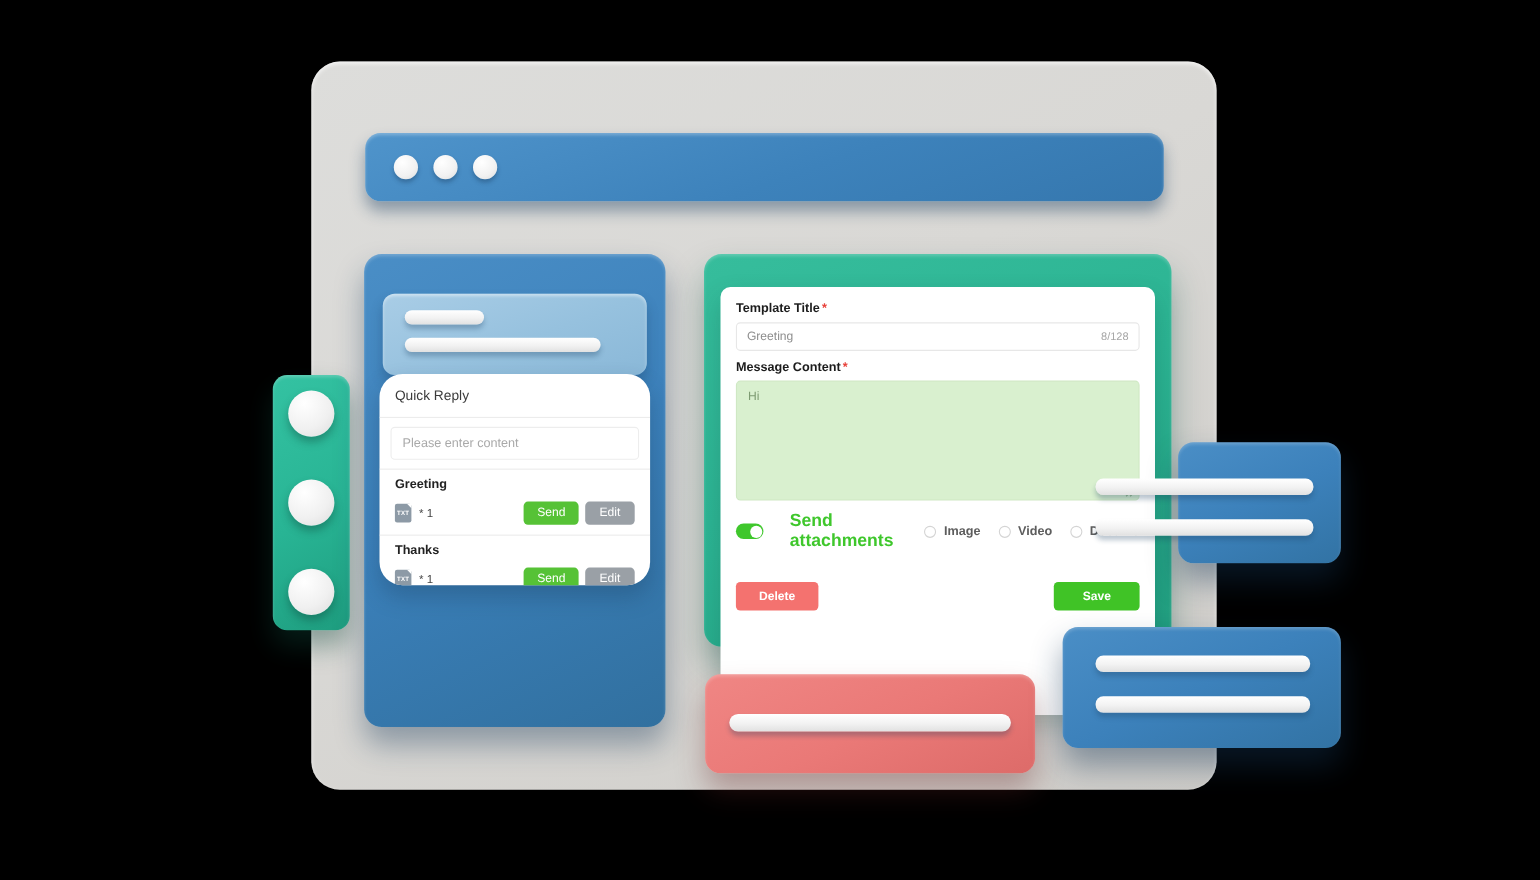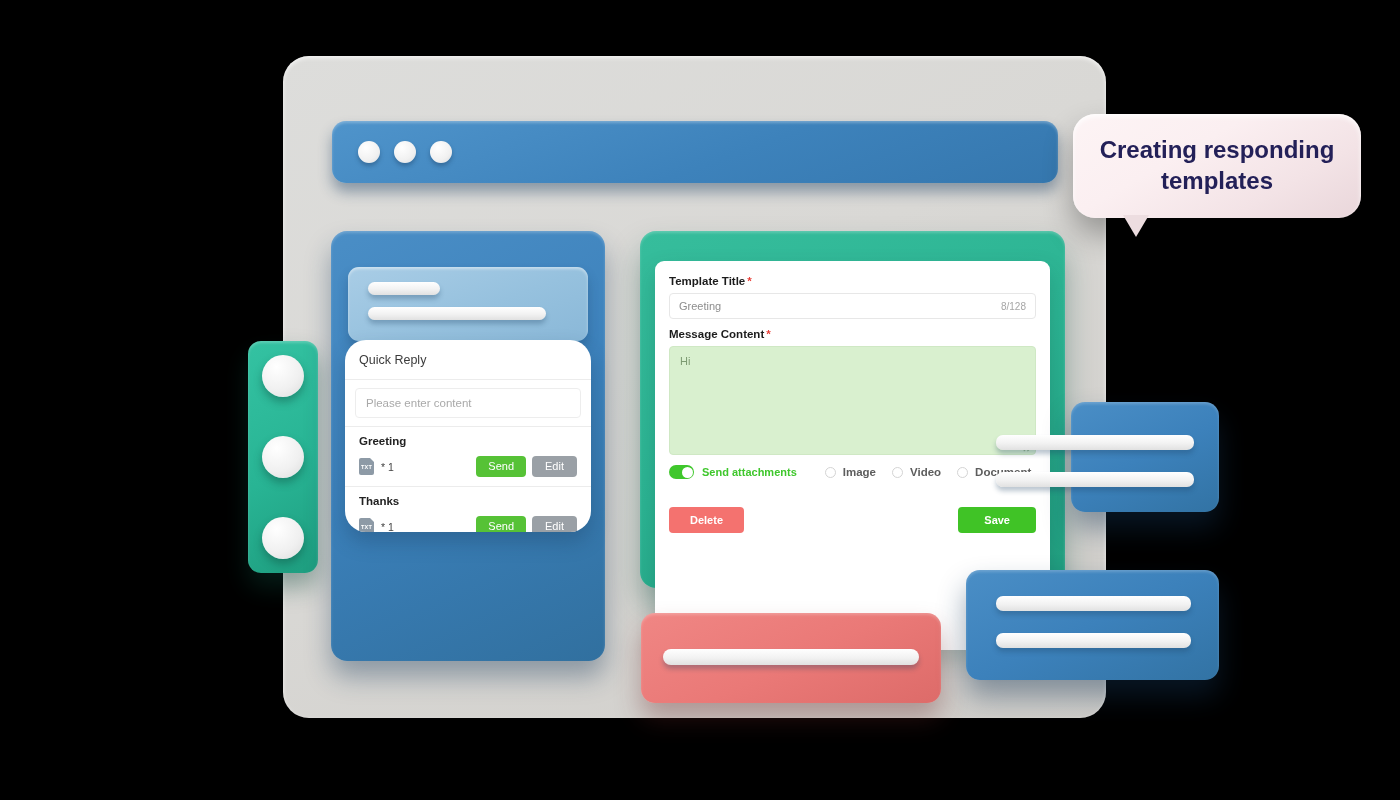--- a/index.html
+++ b/index.html
@@ -244,24 +244,24 @@
   }
   .toggle::after {
     content: "";
     position: absolute;
     right: 1.5px; top: 1.5px;
     width: 11px; height: 11px;
     background: #ffffff;
     border-radius: 50%;
   }
   .attach-label {
-    font-size: 11px;
+    font-size: 16px;
     font-weight: bold;
     color: #3fc72c;
-    margin-left: 8px;
+    margin-left: 24px;
   }
   .radio-group { display: flex; align-items: center; margin-left: 28px; gap: 16px; font-weight: bold; }
   .radio-opt { display: flex; align-items: center; gap: 7px; }
   .radio-circle {
     width: 11px; height: 11px;
     border: 1px solid #d4d4d4;
     border-radius: 50%;
     background: #ffffff;
   }
   .radio-text { font-size: 11.5px; color: #5d5d5d; }
@@ -492,18 +492,15 @@
   <div class="side-card" style="left:1071px; top:402px; width:148px; height:110px;">
     <div class="bar-pill" style="left:-75px; top:33px; width:198px; height:15px;"></div>
     <div class="bar-pill" style="left:-75px; top:70px; width:198px; height:15px;"></div>
   </div>
 
   <div class="side-card" style="left:966px; top:570px; width:253px; height:110px;">
     <div class="bar-pill" style="left:30px; top:26px; width:195px; height:15px;"></div>
     <div class="bar-pill" style="left:30px; top:63px; width:195px; height:15px;"></div>
   </div>
 
-  <div class="bubble bubble-tr">
-    <span>Creating responding templates</span>
-  </div>
 
 
 </div>
 
 </body></html>

